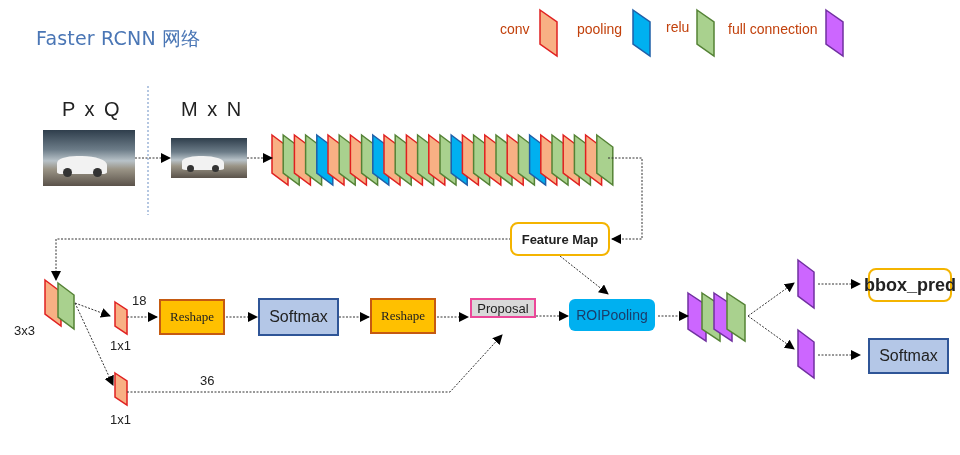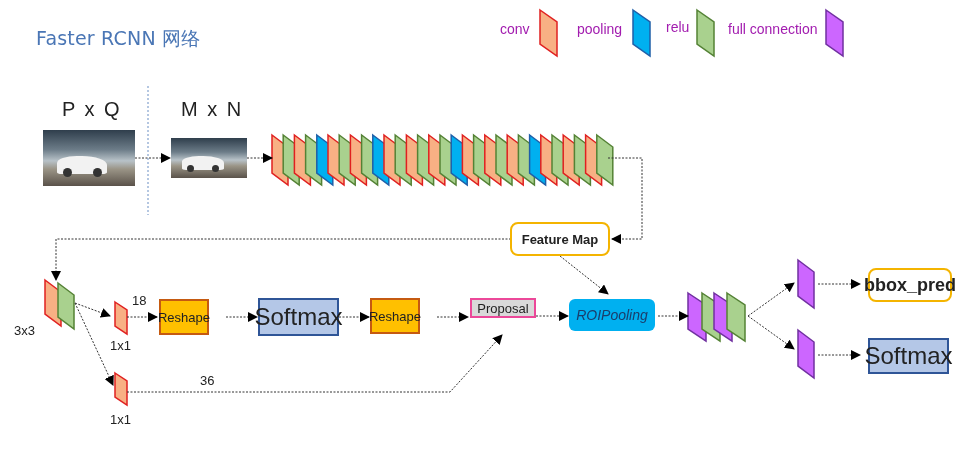--- a/index.html
+++ b/index.html
@@ -1,29 +1,29 @@
 <!DOCTYPE html>
 <html><head>
 <meta charset="utf-8">
 <style>
   html, body { margin:0; padding:0; background:#fff; }
   body { width:960px; height:455px; position:relative; overflow:hidden;
          font-family:"Liberation Sans", sans-serif; }
   .abs { position:absolute;text-align:center; }
   #title { left:36px; top:26px; font-size:19px; color:#4a76b5;
            font-family:"DejaVu Sans", sans-serif; letter-spacing:0.2px; }
-  .legend-label { font-size:14px; color:#a21caf; }
+  .legend-label { font-size:14px; color:#c2410c; }
   .dim-label { font-size:20px; color:#222; letter-spacing:2px; }
   .small-label { font-size:13px; color:#222; }
   .box { position:absolute; display:flex; align-items:center; justify-content:center;
          box-sizing:border-box; color:#222; }
-  .reshape { background:#ffc000; border:2px solid #c55a11; font-size:13px; width:50px; height:36px; }
-  .softmax { background:#b4c7e7; border:2px solid #2f5597; font-size:24px; }
+  .reshape { background:#ffc000; border:2px solid #c55a11; font-size:13px; width:66px; height:36px;font-family:Liberation Serif, serif; }
+  .softmax { background:#b4c7e7; border:2px solid #2f5597; font-size:16px; }
   .proposal { background:#d9d9d9; border:2px solid #ec4899; font-size:13px; width:66px; height:20px; }
-  .roipool { background:#00b0f0; border-radius:6px; font-size:14px; width:86px; height:32px; color:#1a3d6b;font-style:italic; }
+  .roipool { background:#00b0f0; border-radius:6px; font-size:14px; width:86px; height:32px; color:#1a3d6b; }
   .ybox { background:#fff; border:2px solid #f4b400; border-radius:8px; font-weight:bold; font-size:13px; }
   .photo { position:absolute; overflow:hidden;
            background:linear-gradient(180deg,#2f3e4c 0%,#6c7c88 35%,#b8c2c8 55%,#9a9486 70%,#5a524a 100%); }
   .photo .car { position:absolute; background:#f2f2f2; border-radius:40% 50% 10% 10%; }
   .photo .wheel { position:absolute; background:#333; border-radius:50%; }
   svg { position:absolute; left:0; top:0; }
 </style>
 </head>
 <body>
 

